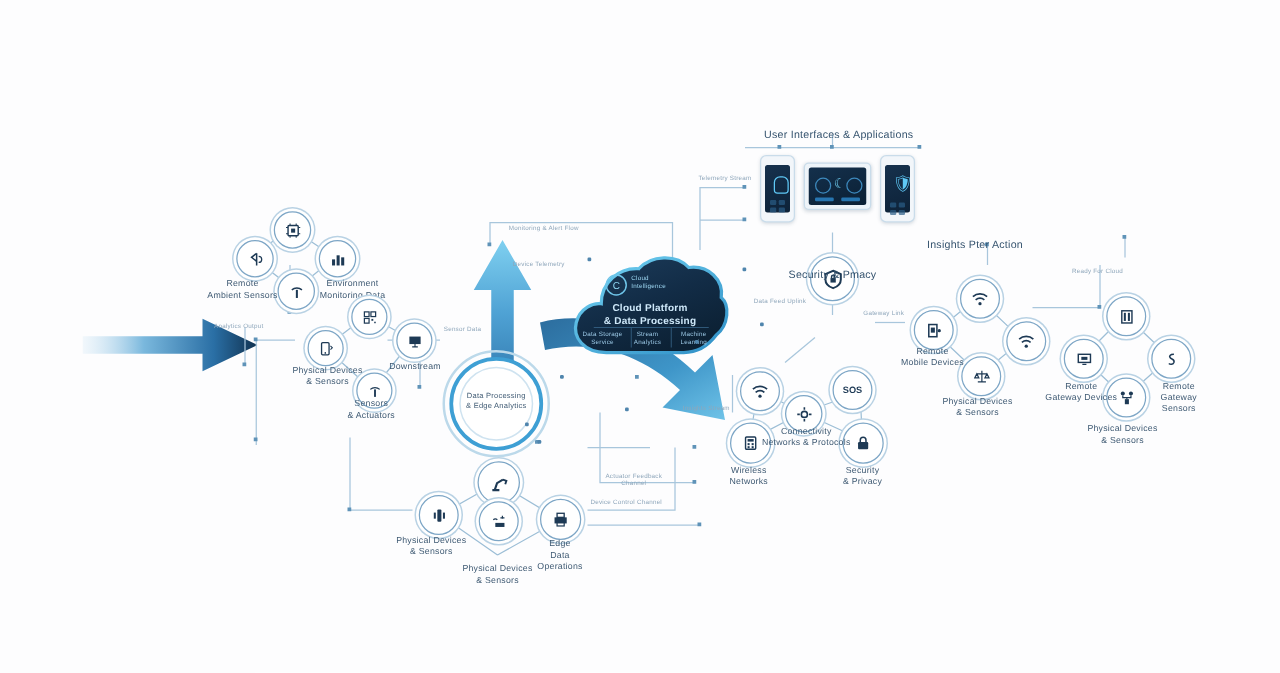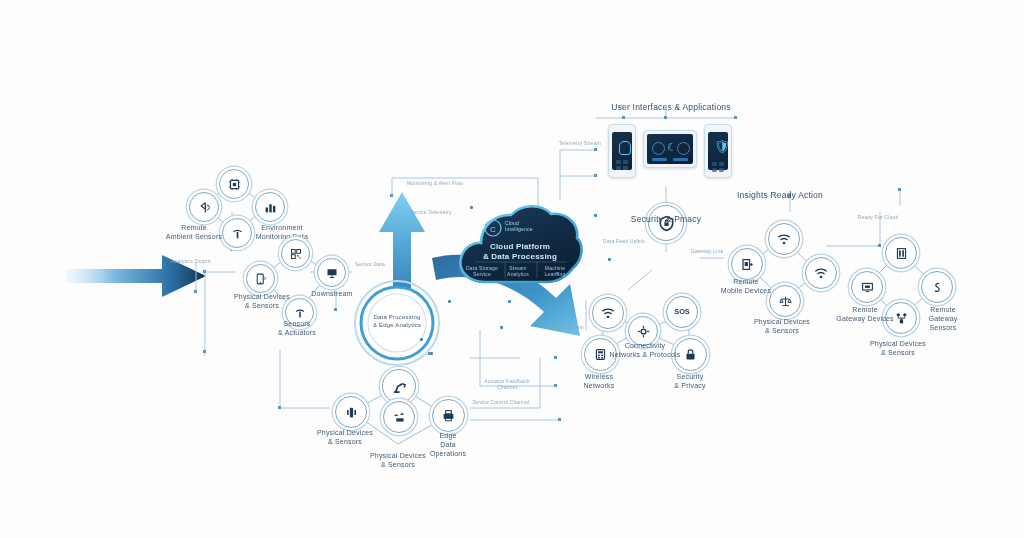--- a/index.html
+++ b/index.html
@@ -553,21 +553,21 @@
     </span>
   </div>
   <div class="lbl" style="left:836px;top:306px;width:58px;">Remote
 Gateway Devices</div>
   <div class="lbl" style="left:914px;top:306px;width:58px;">Remote
 Gateway Sensors</div>
   <div class="lbl" style="left:860px;top:340px;width:76px;">Physical Devices
 &amp; Sensors</div>
 
   <div class="lbl section" style="left:606px;top:102px;width:130px;">User Interfaces &amp; Applications</div>
-  <div class="lbl section" style="left:730px;top:190px;width:100px;">Insights Ready Action</div>
+  <div class="lbl section" style="left:730px;top:190px;width:100px;">Insights Pter Action</div>
 
   <div class="lbl tiny" style="left:400px;top:180px;width:70px;">Monitoring &amp; Alert Flow</div>
   <div class="lbl tiny" style="left:348px;top:261px;width:44px;">Sensor Data</div>
   <div class="lbl tiny" style="left:556px;top:140px;width:48px;">Telemetry Stream</div>
   <div class="lbl tiny" style="left:600px;top:238px;width:48px;">Data Feed Uplink</div>
   <div class="lbl tiny" style="left:686px;top:248px;width:42px;">Gateway Link</div>
   <div class="lbl tiny" style="left:406px;top:209px;width:50px;">Device Telemetry</div>
   <div class="lbl tiny" style="left:852px;top:214px;width:52px;">Ready For Cloud</div>
   <div class="lbl tiny" style="left:540px;top:324px;width:50px;">Insights Stream</div>
   <div class="lbl tiny" style="left:470px;top:399px;width:62px;">Device Control Channel</div>

